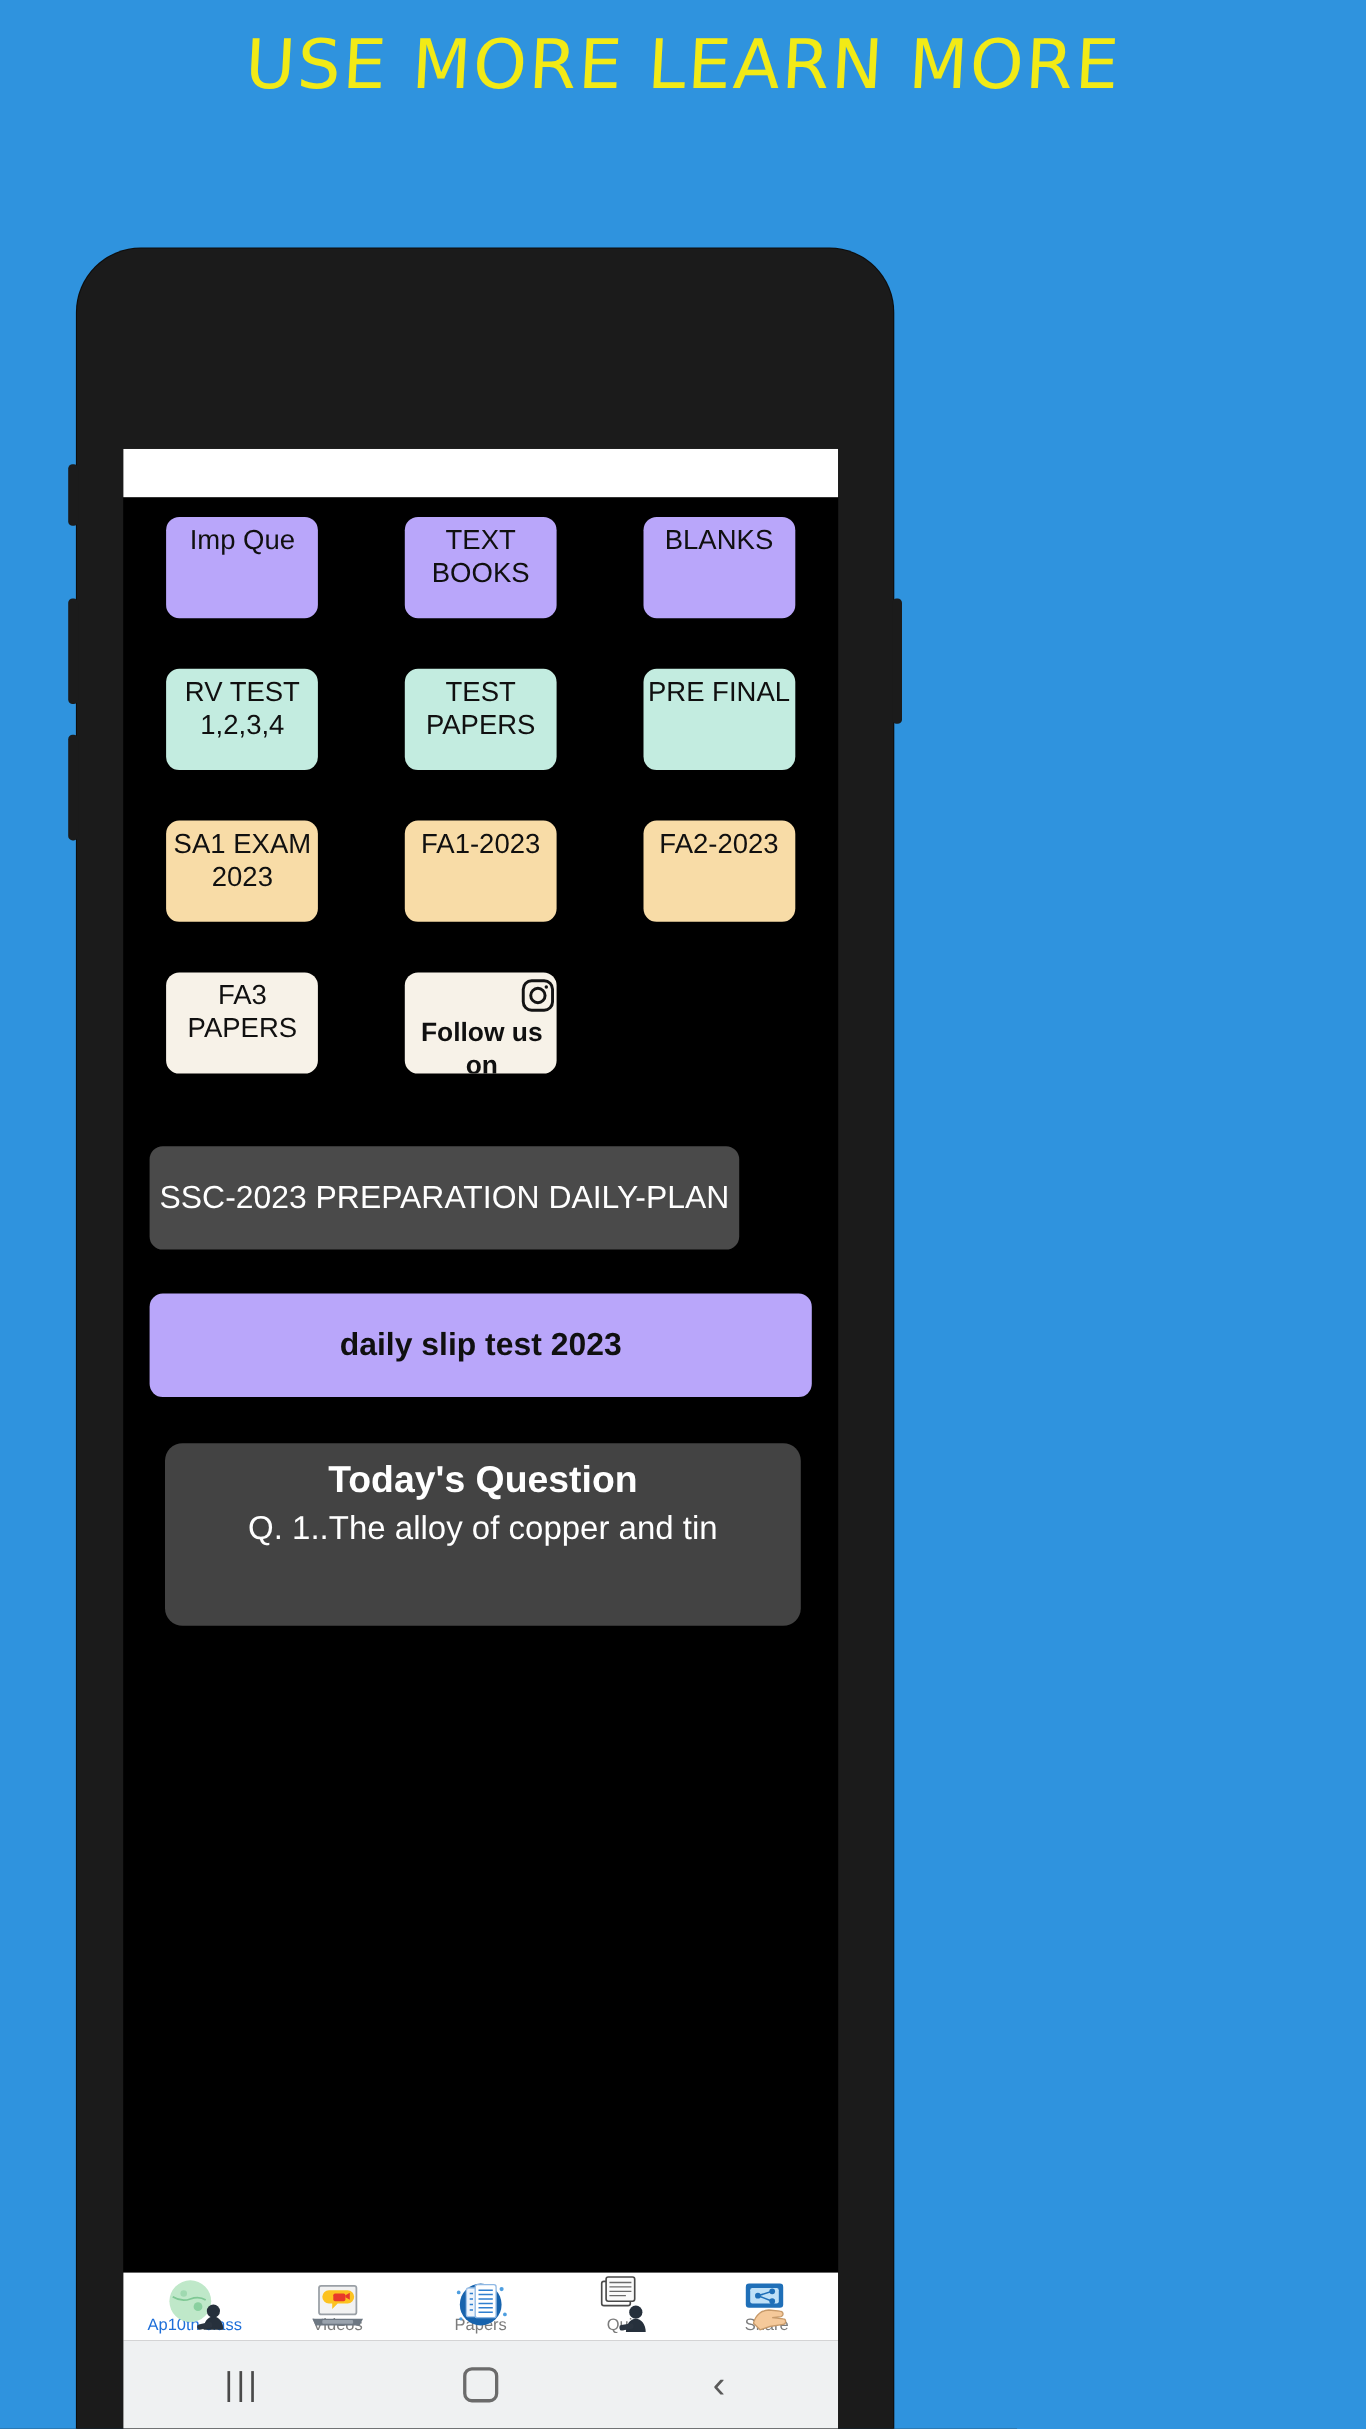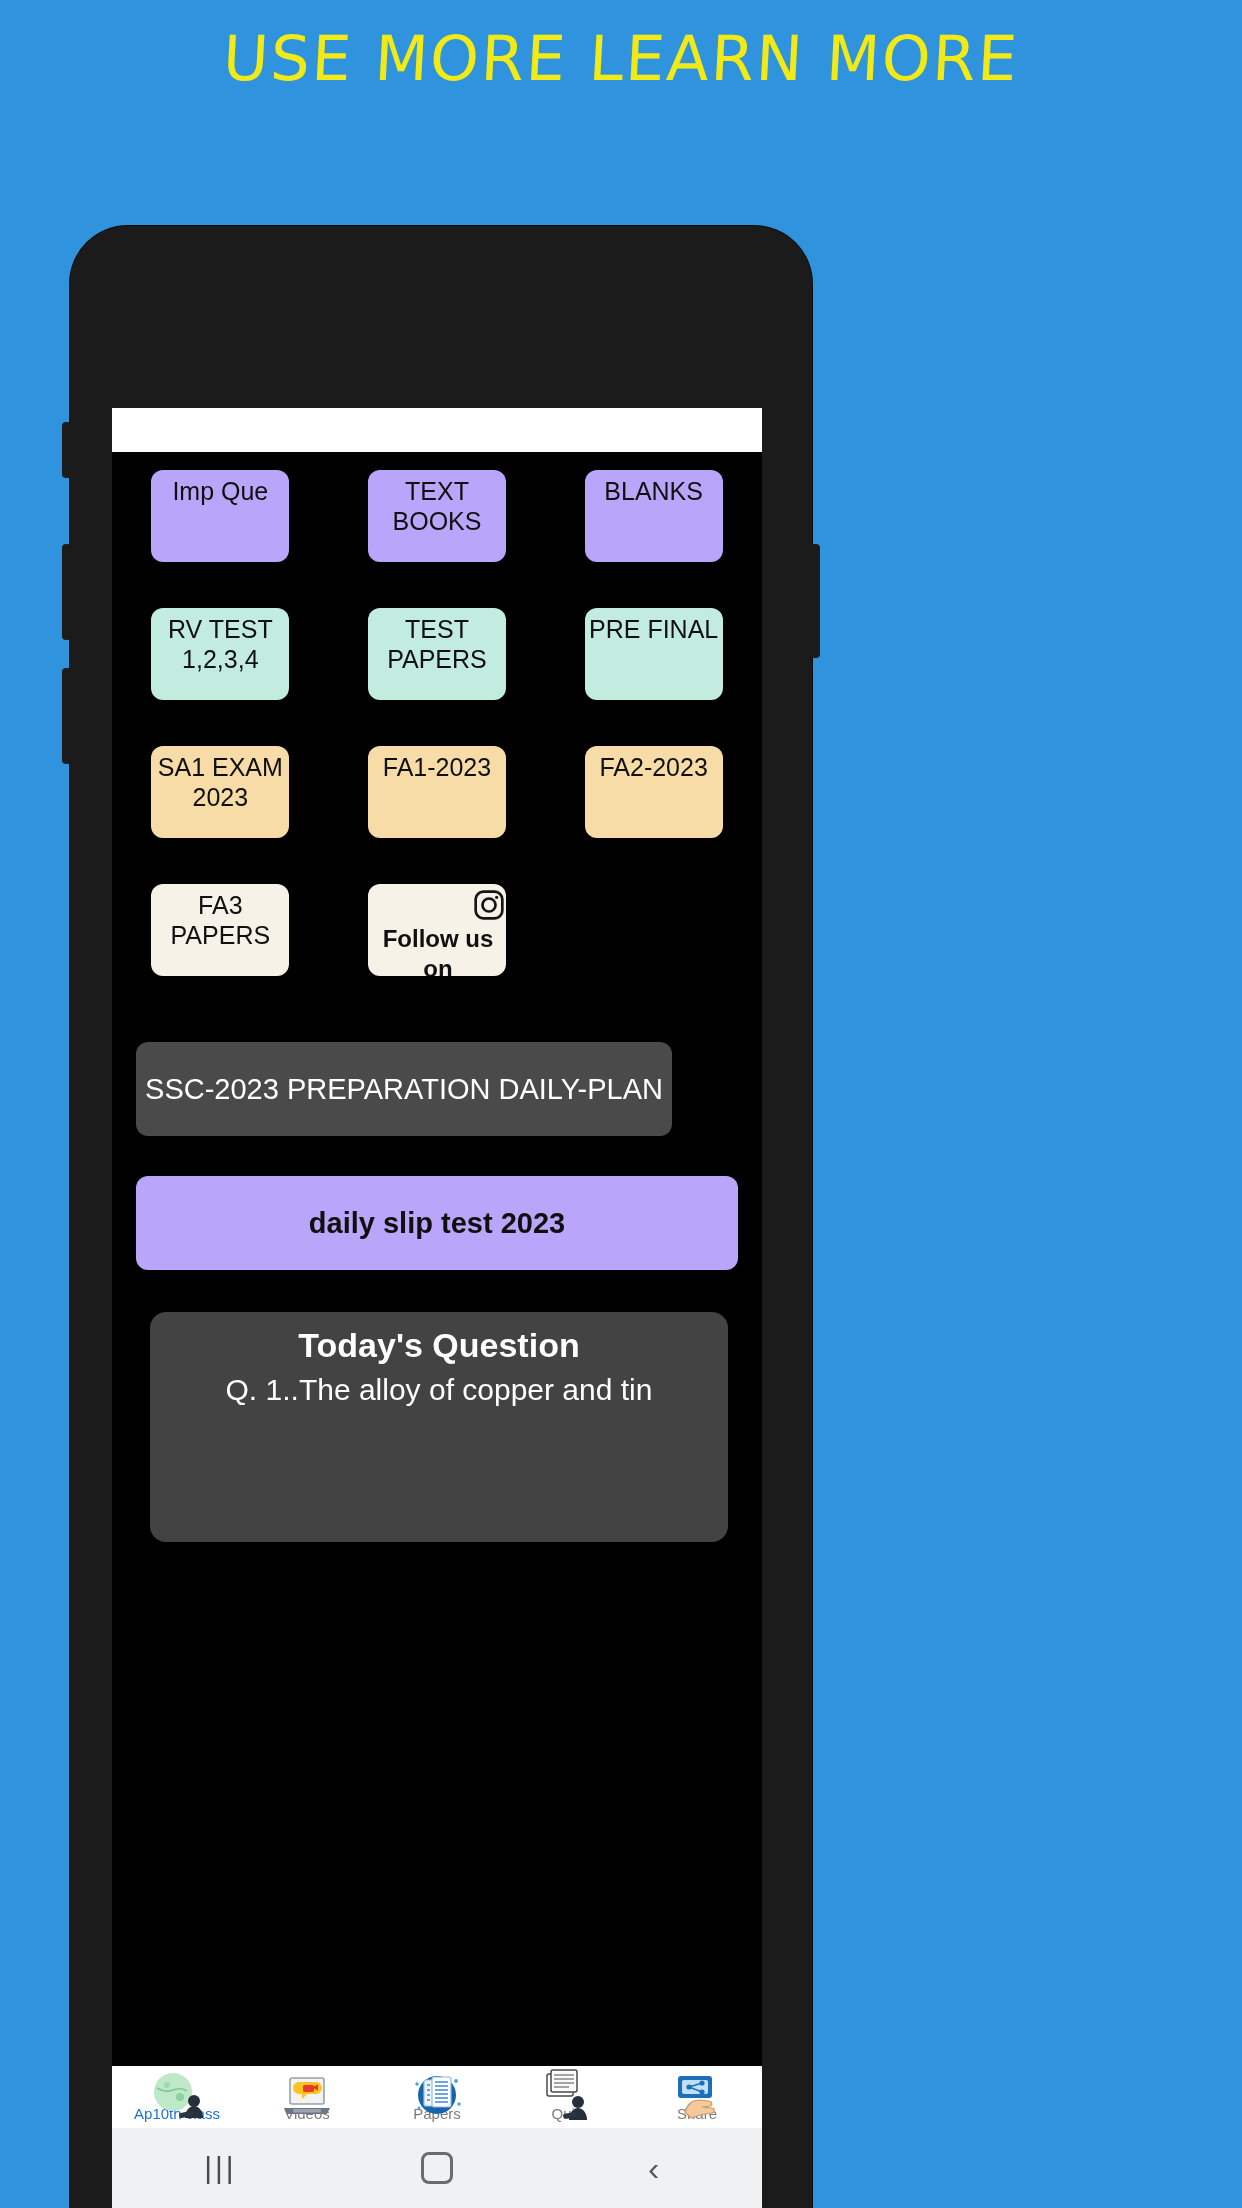--- a/index.html
+++ b/index.html
@@ -131,21 +131,21 @@
     display: flex; align-items: center; justify-content: center;
     color: #101010;
     font-size: 29px;
     font-weight: bold;
   }
 
   
   #question-card {
     position: absolute;
     left: 38px; top: 904px;
-    width: 578px; height: 230px;
+    width: 578px; height: 166px;
     background: #434343;
     border-radius: 16px;
     color: #ffffff;
     text-align: center;
     padding: 14px 12px 0 12px;
     box-sizing: border-box;
     overflow: hidden;
   }
   #question-title {
     font-size: 34px;

